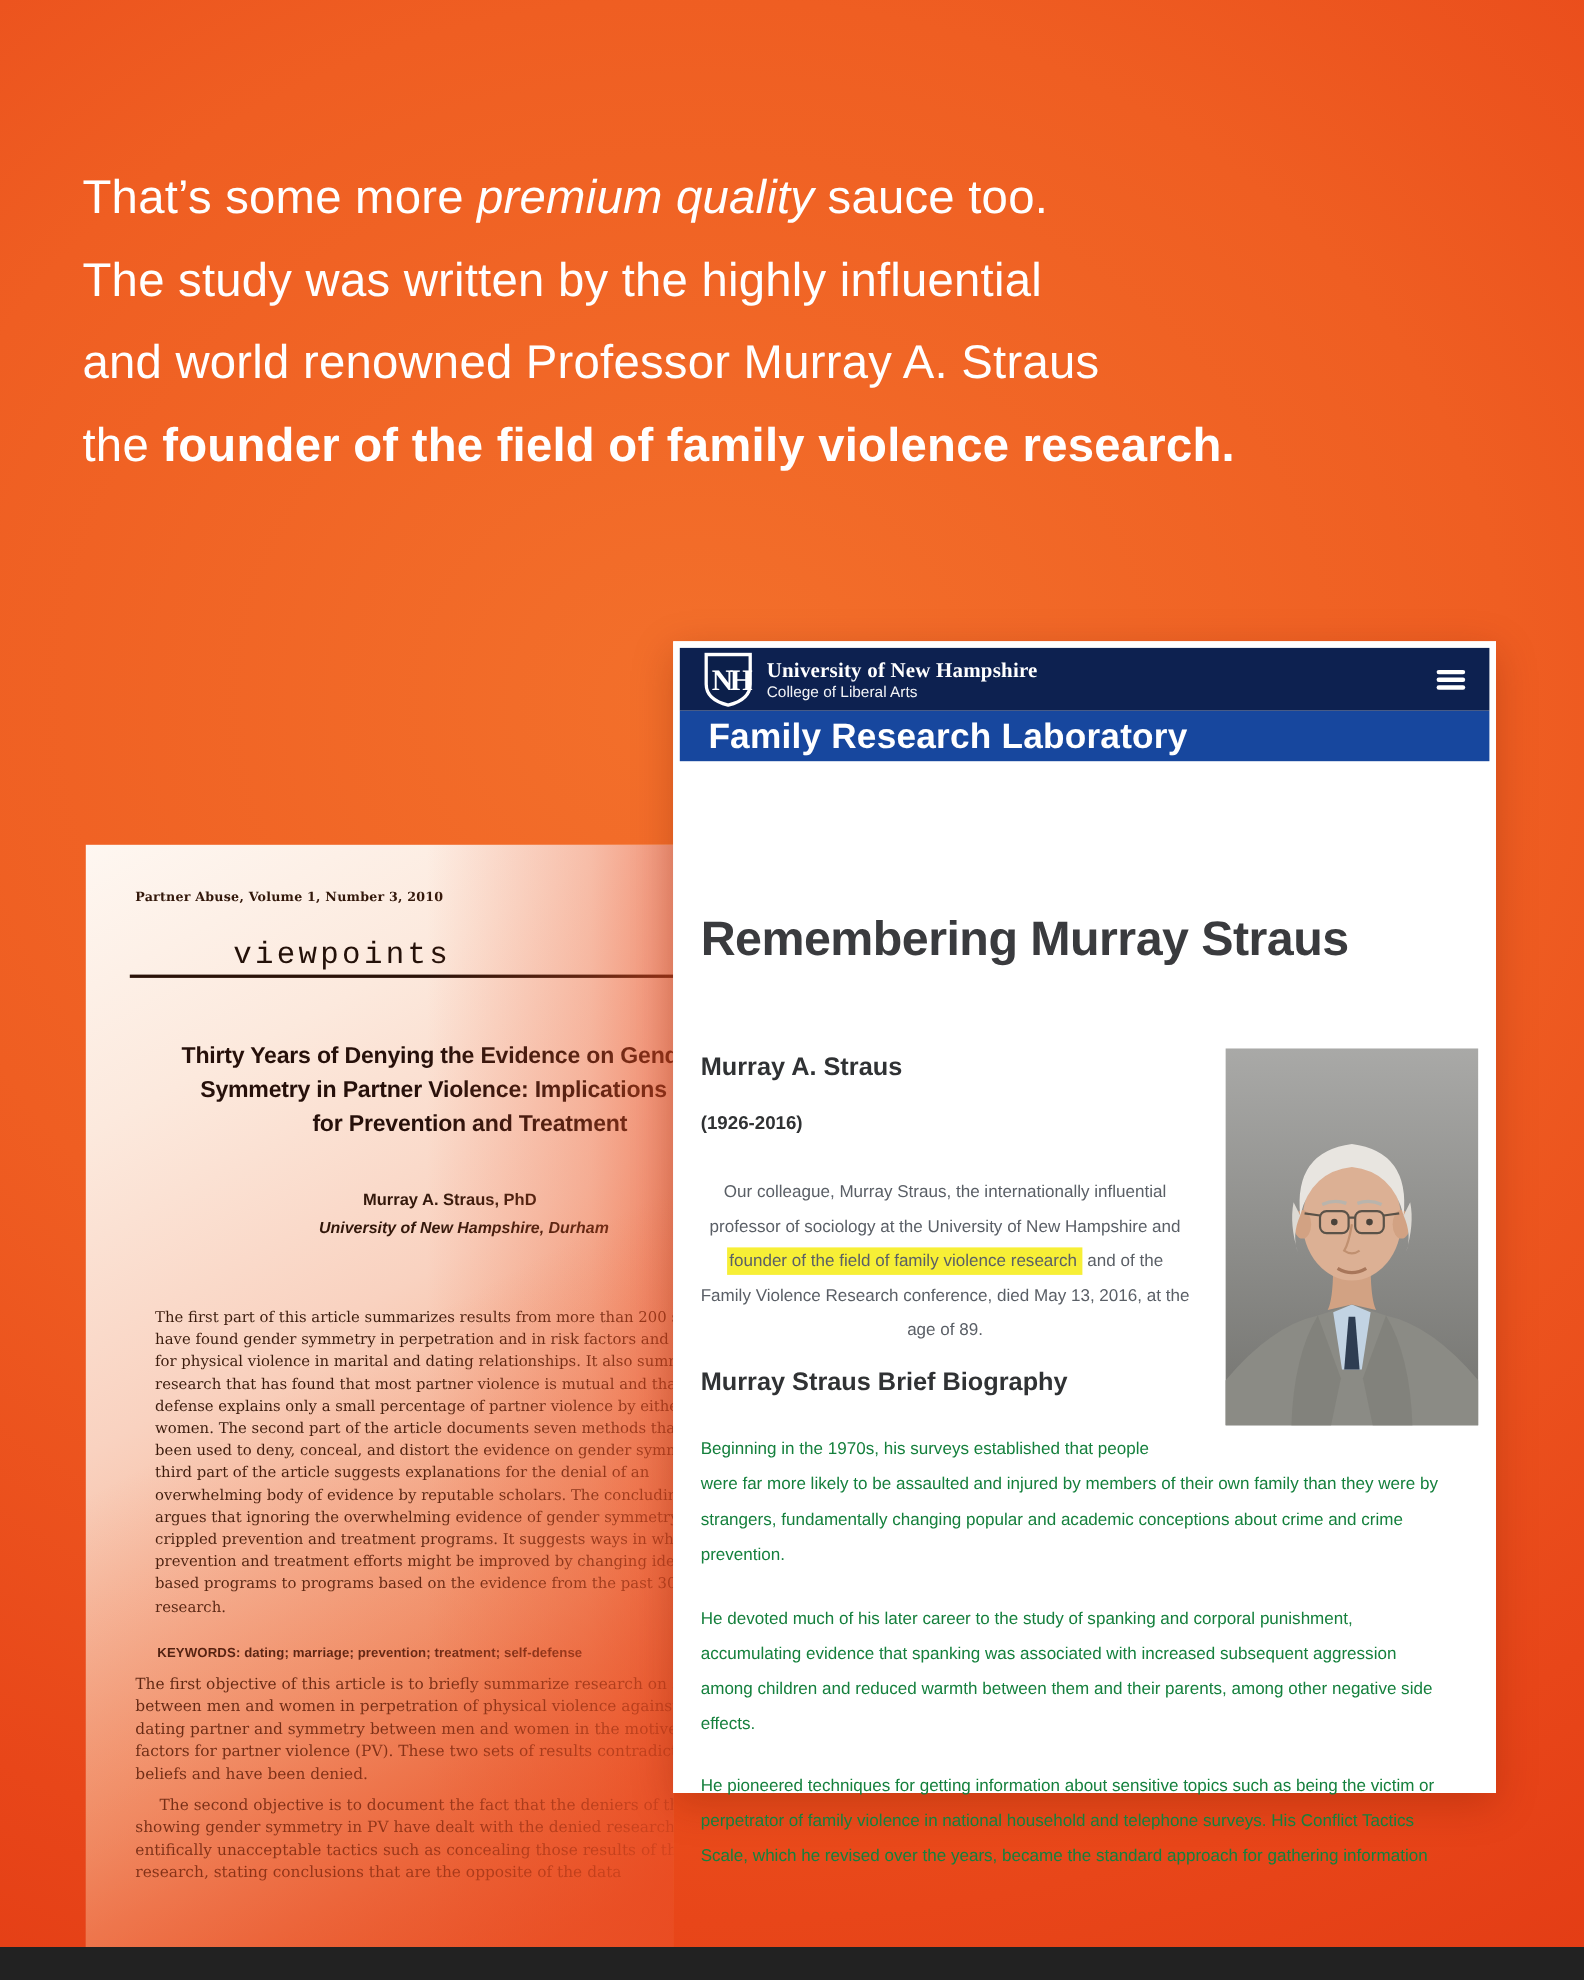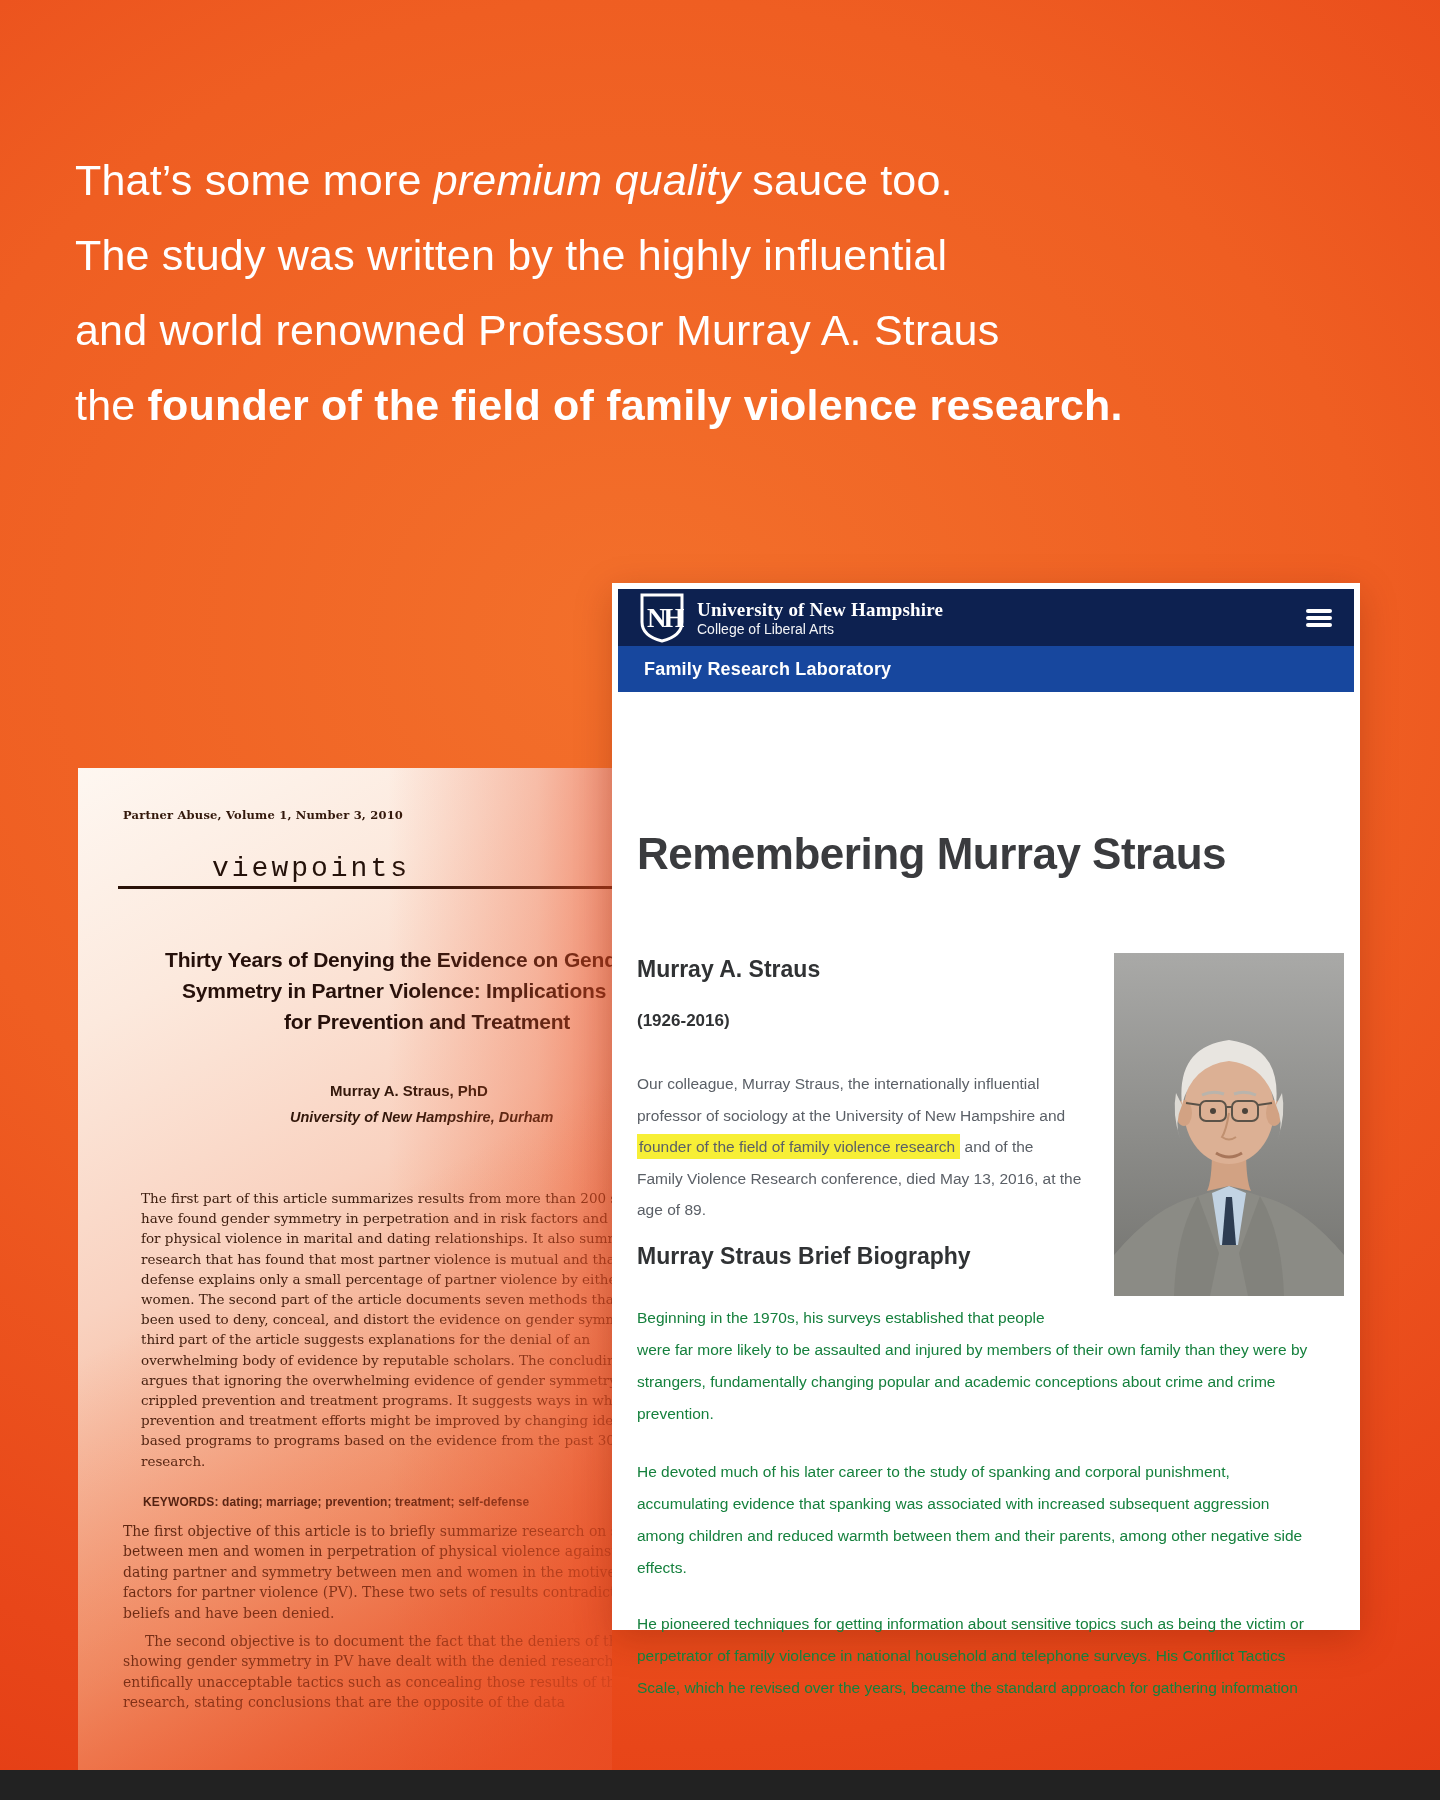--- a/index.html
+++ b/index.html
@@ -41,26 +41,26 @@
   .pagenum{position:absolute;left:40px;top:1003px;font-family:"DejaVu Serif",serif;font-size:13px;letter-spacing:1.5px;}
   
   .card{position:absolute;left:612px;top:583px;width:748px;height:1047px;box-sizing:border-box;
     background:#ffffff;border:6px solid #ffffff;box-shadow:0 10px 34px rgba(110,20,0,.28);}
   .navbar{position:relative;height:57px;background:#0d2150;display:flex;align-items:center;padding:0 22px;box-sizing:border-box;}
   .org{margin-left:13px;color:#fff;}
   .org-name{font-weight:bold;font-size:19px;line-height:22px;letter-spacing:.2px;font-family:"Liberation Serif","DejaVu Serif",serif;}
   .org-sub{font-size:14px;line-height:16px;opacity:.95;}
   .burger{margin-left:auto;width:26px;height:18px;display:flex;flex-direction:column;justify-content:space-between;cursor:pointer;}
   .burger span{display:block;height:4px;background:#fff;border-radius:2px;}
-  .sitebar{height:46px;background:#17479e;color:#fff;display:flex;align-items:center;padding:0 26px;box-sizing:border-box;font-weight:bold;font-size:18px;letter-spacing:.2px;}
+  .sitebar{height:46px;background:#17479e;color:#fff;display:flex;align-items:center;padding:0 26px;box-sizing:border-box;font-weight:bold;font-size:32px;letter-spacing:.2px;}
   .content{position:relative;height:932px;}
   .h1{position:absolute;left:19px;top:136px;font-size:44px;line-height:52px;font-weight:bold;color:#3a3b3e;letter-spacing:-.5px;white-space:nowrap;}
   .pname{position:absolute;left:19px;top:264px;font-size:23px;font-weight:bold;color:#303234;white-space:nowrap;}
   .pyears{position:absolute;left:19px;top:319px;font-size:17px;font-weight:bold;color:#303234;white-space:nowrap;}
-  .intro{position:absolute;left:19px;top:376px;font-size:15.5px;line-height:31.5px;color:#5a5f66;}
+  .intro{position:absolute;left:19px;top:376px;font-size:15.5px;line-height:31.5px;color:#5a5f66;text-align:center;}
   .intro div{white-space:nowrap;}
   .hl{background:#f7ef36;padding:4px 5px 4px 2px;}
   .bio-h{position:absolute;left:19px;top:551px;font-size:23px;font-weight:bold;color:#303234;white-space:nowrap;}
   .bio{position:absolute;left:19px;font-size:15.5px;line-height:32px;color:#15803d;}
   .bio div{white-space:nowrap;}
   .bio.p1{top:610px;}
   .bio.p2{top:764px;}
   .bio.p3{top:916px;}
   .photo{position:absolute;left:496px;top:261px;width:230px;height:343px;}
 </style>

